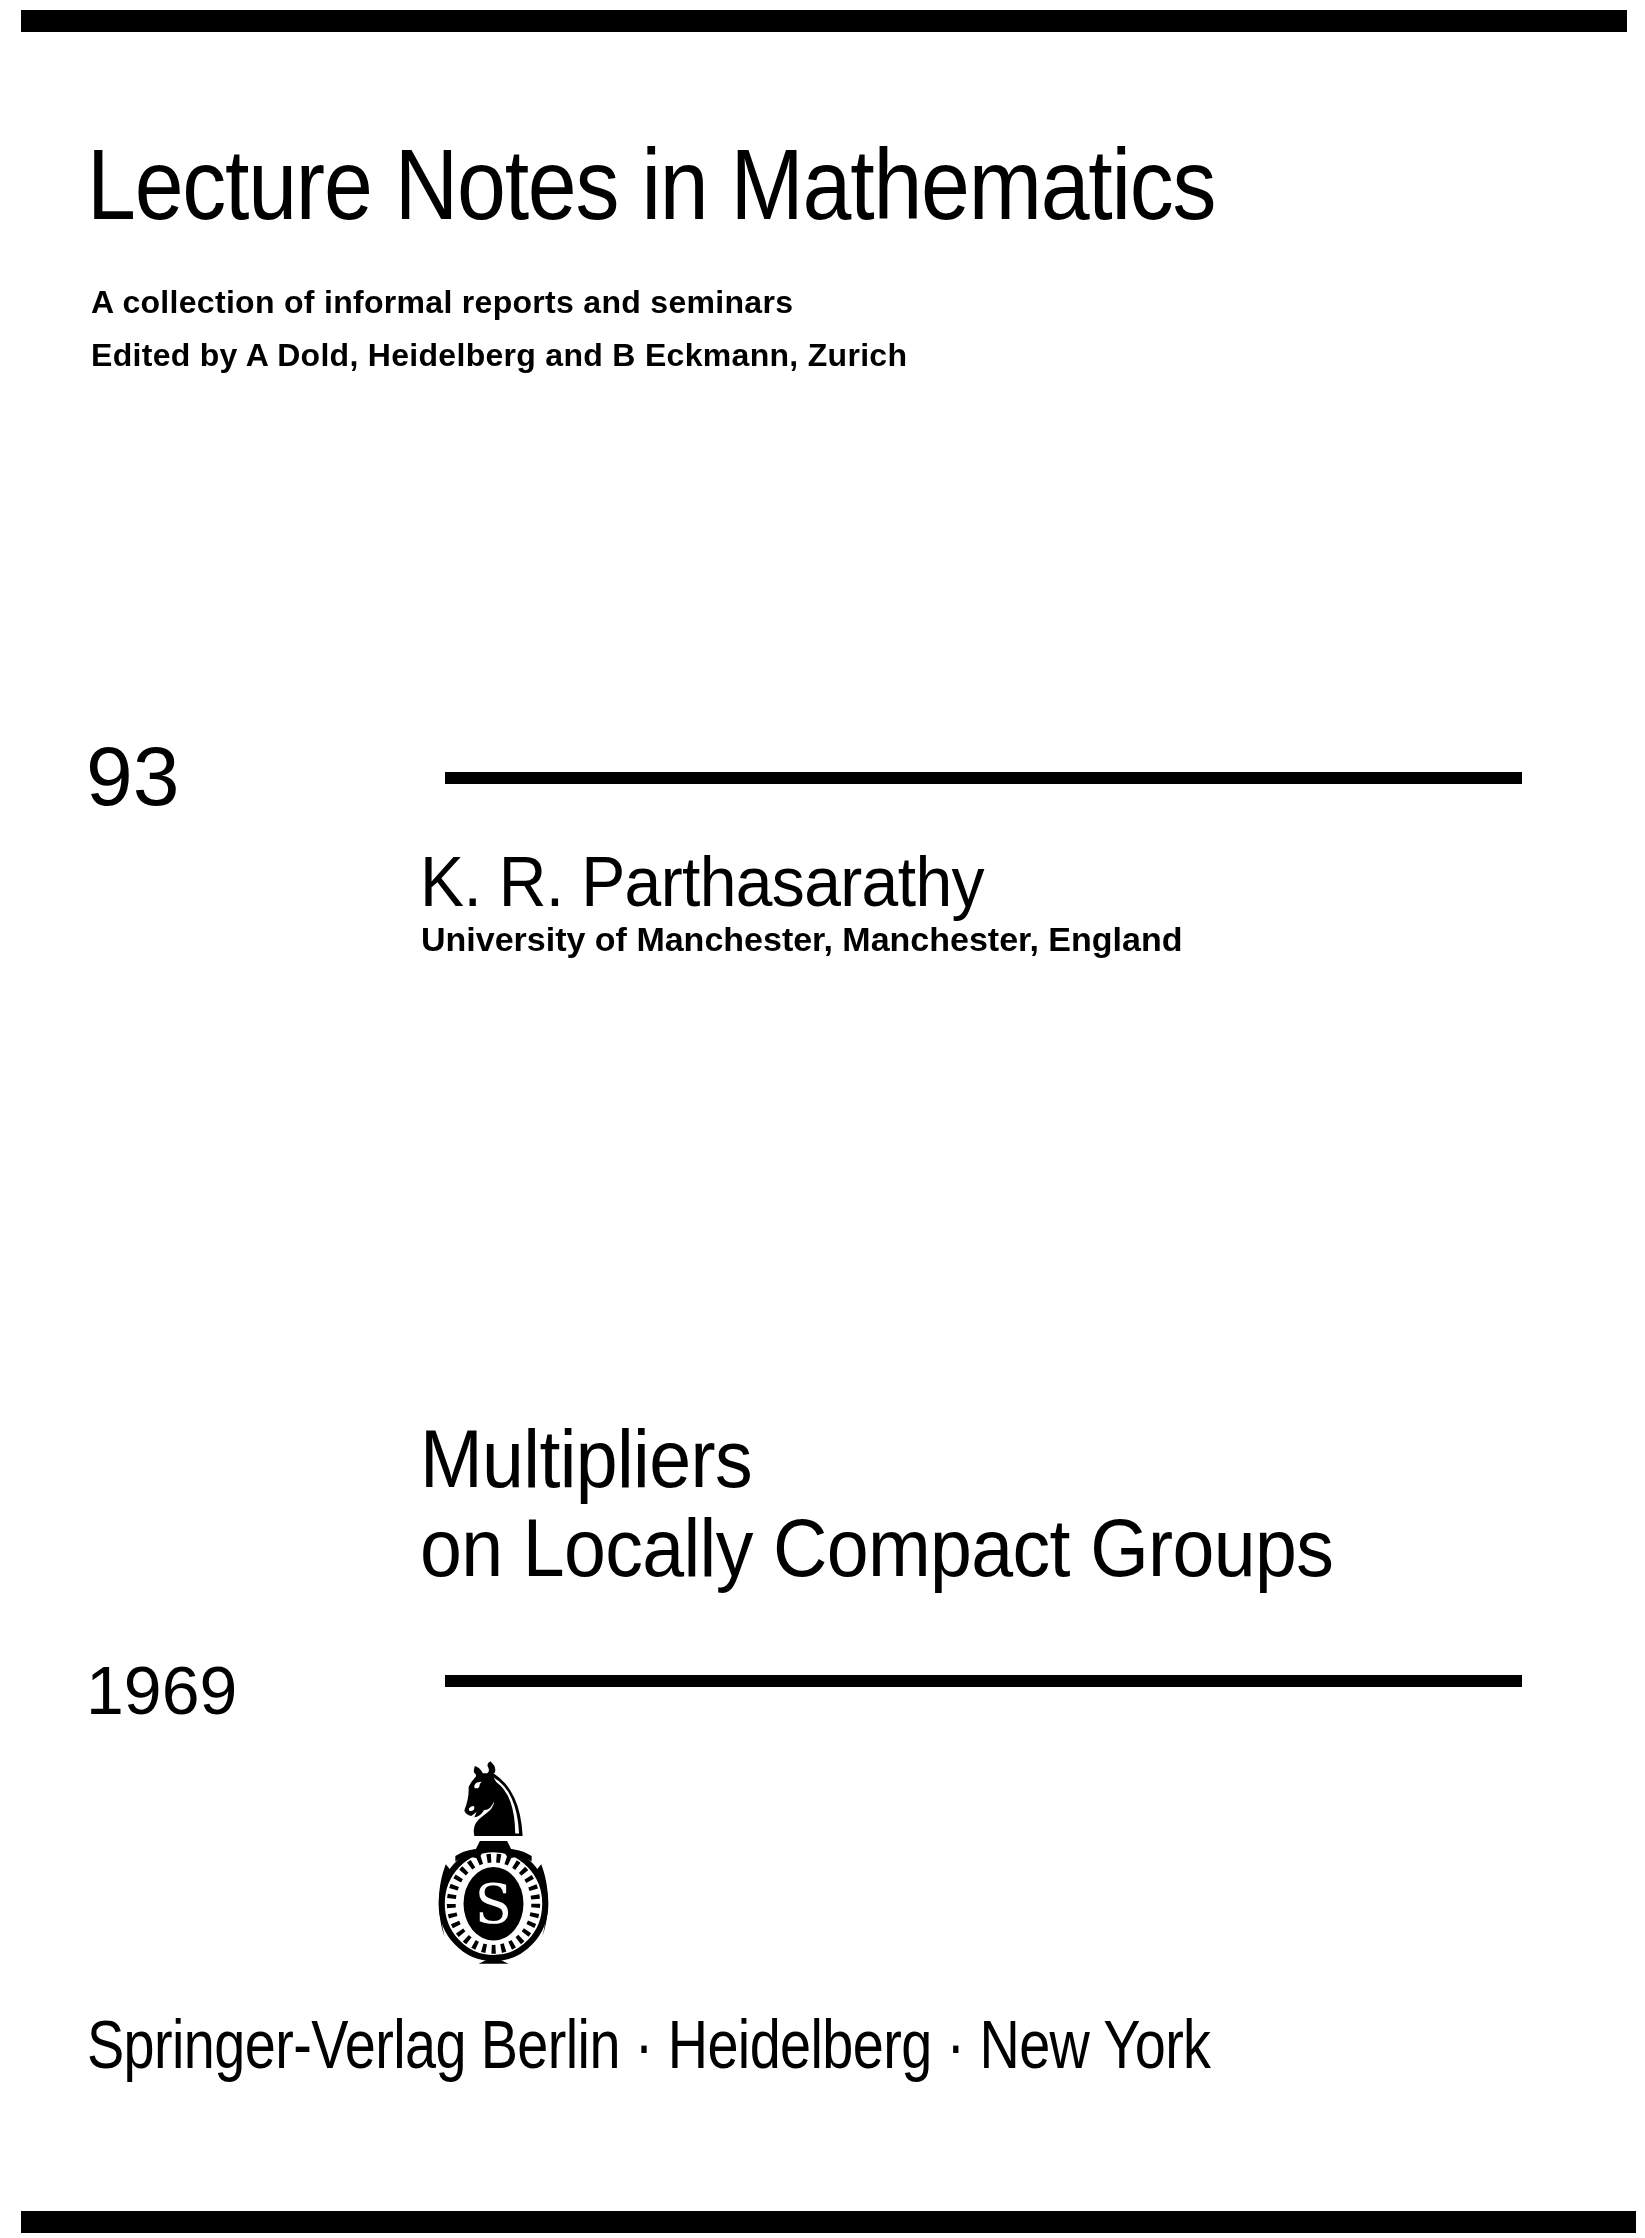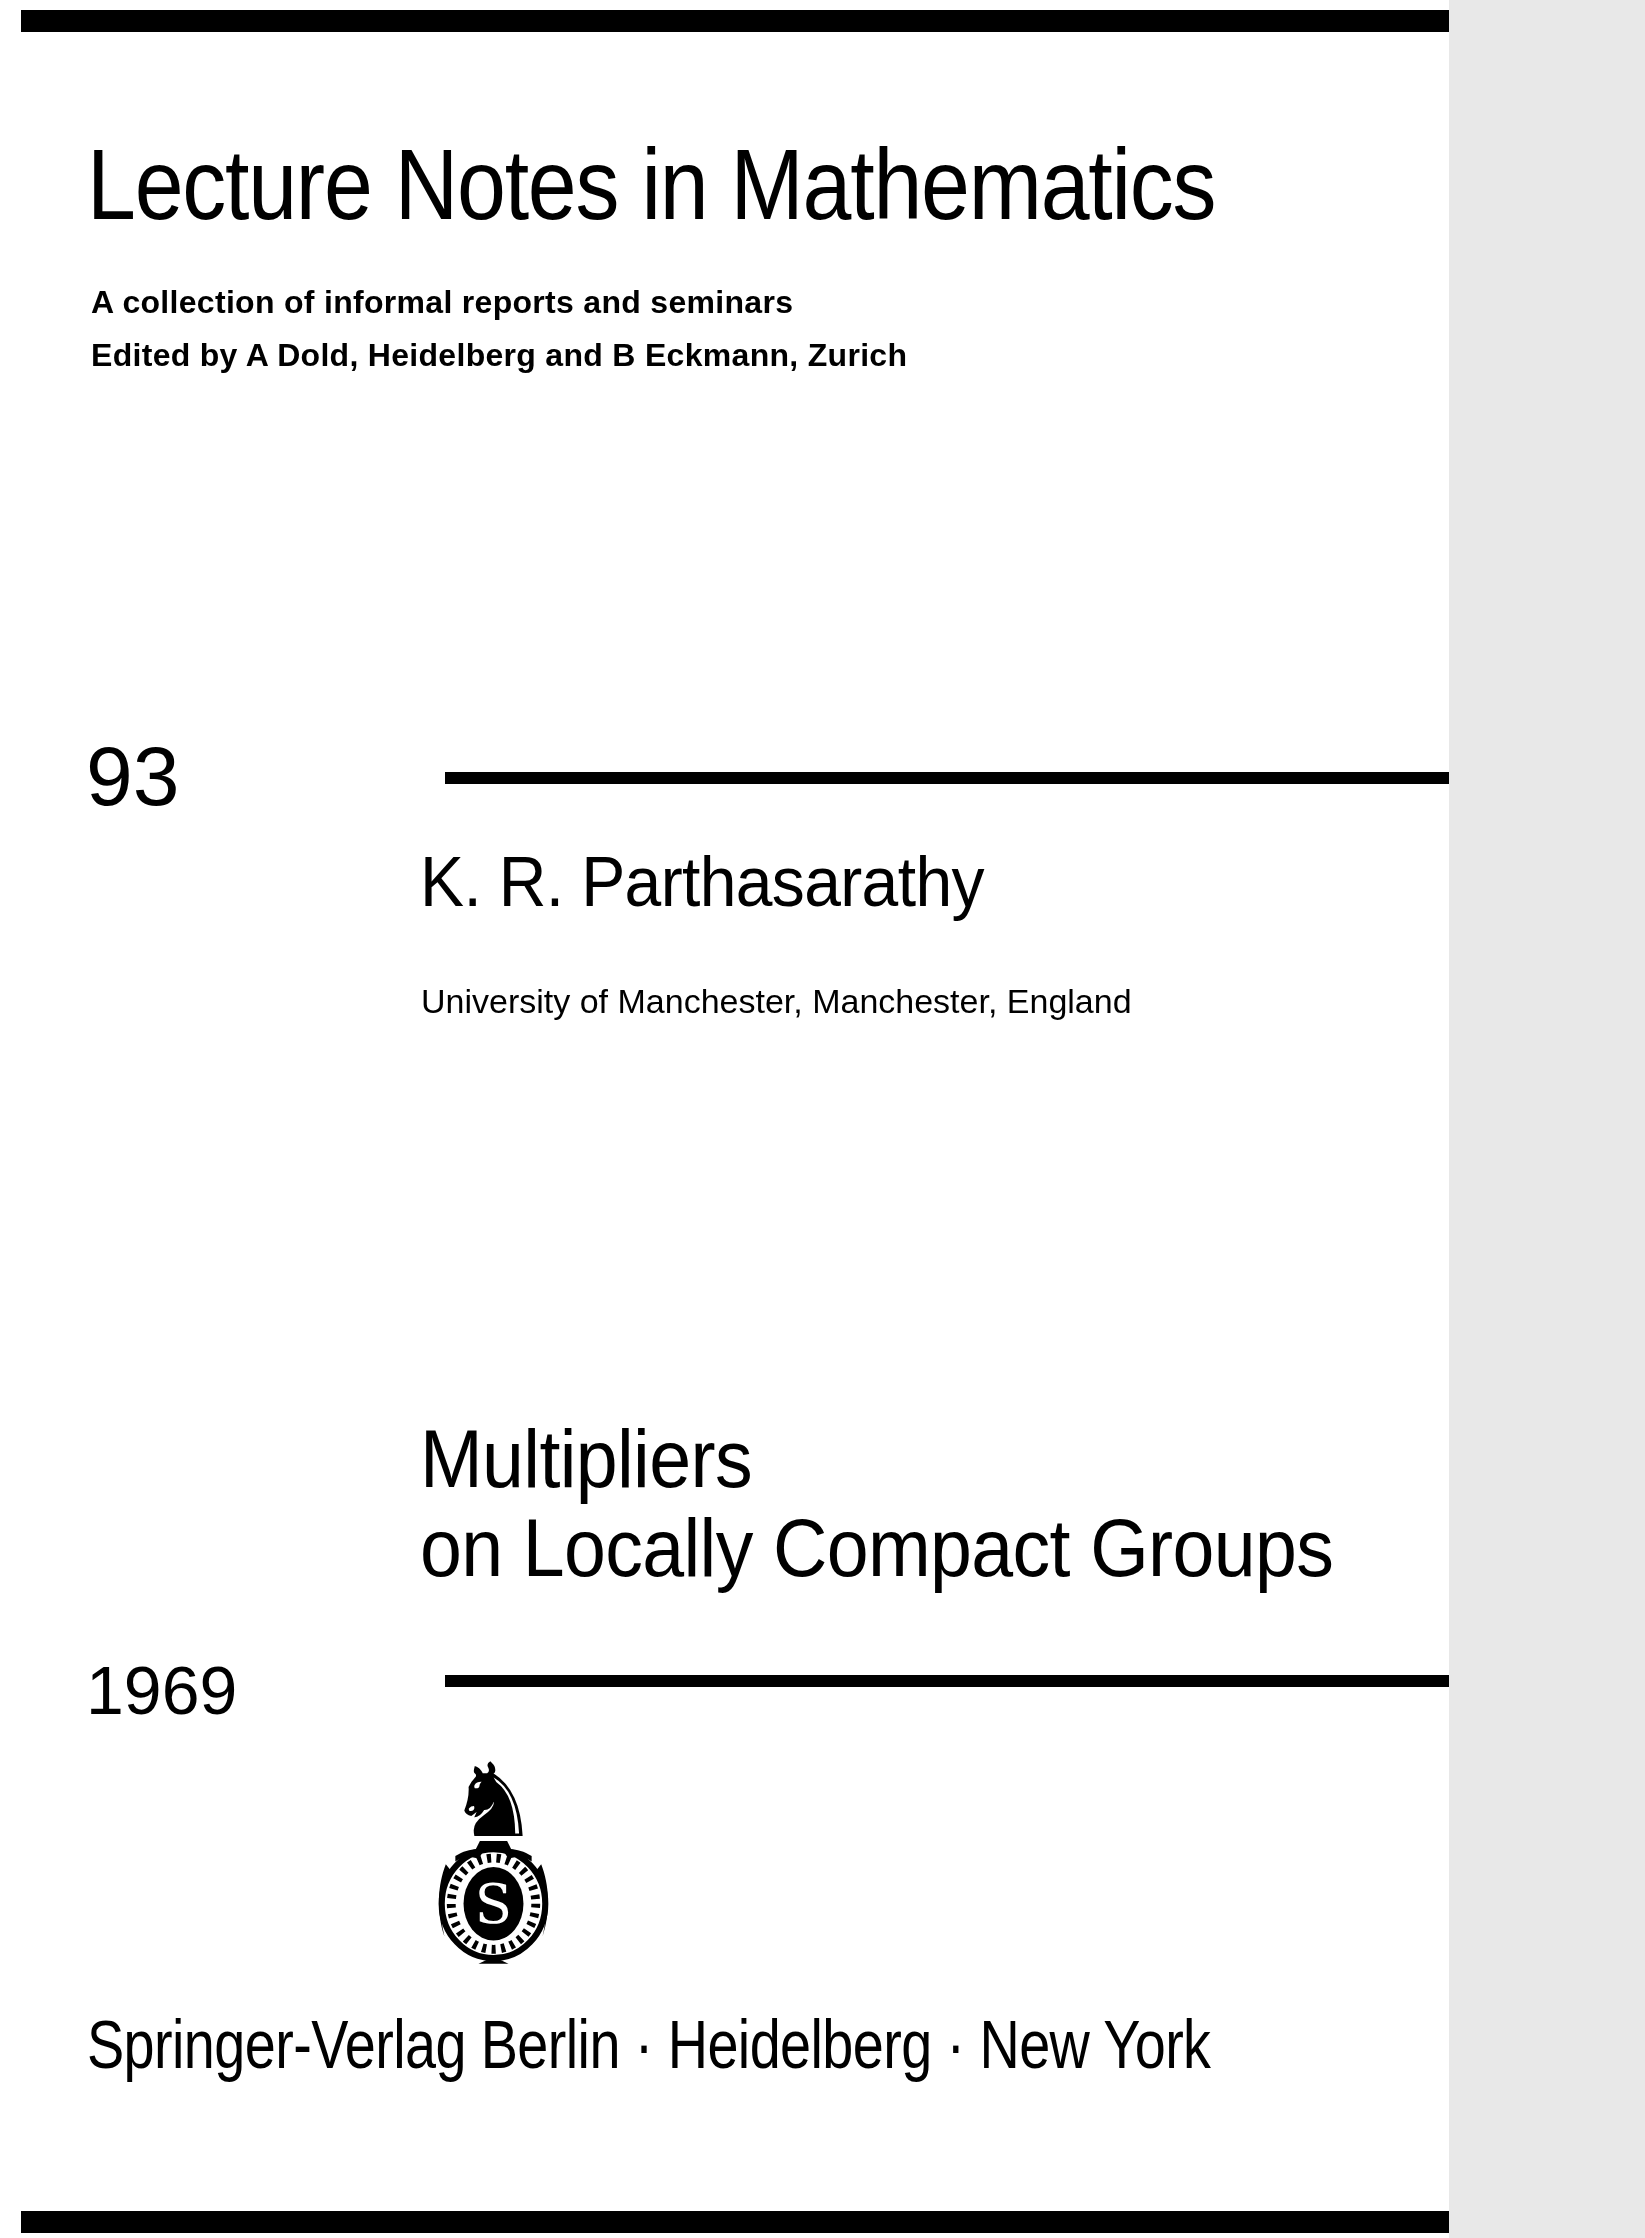--- a/index.html
+++ b/index.html
@@ -1,18 +1,18 @@
 <!DOCTYPE html>
 <html style="font-size:11px"><head>
 <meta charset="utf-8">
 <style>
   html,body{margin:0;padding:0;background:#e8e8e8;}
   .page{
     position:relative;
-    width:1449px;height:2239px;
+    width:1645px;height:2239px;
     background:#ffffff;
     overflow:hidden;
     font-family:"Liberation Sans", sans-serif;
     color:#000000;
   }
   .scan-bar{position:absolute;background:#000000;}
   .scan-bar.top{left:20.5px;top:9.6px;width:1606px;height:22px;}
   .scan-bar.bottom{left:20.5px;top:2211px;width:1615px;height:22px;}
 
   .series-title{
@@ -34,22 +34,22 @@
   .rule{position:absolute;background:#000000;}
   .rule.r1{left:445px;top:772px;width:1077px;height:11.6px;}
   .rule.r2{left:445px;top:1675px;width:1077px;height:12.3px;}
 
   .author-name{
     position:absolute;left:420px;top:846px;
     font-size:71px;line-height:71px;letter-spacing:-0.7px;
     white-space:nowrap;transform:scaleX(0.93);transform-origin:left top;
   }
   .author-affiliation{
-    position:absolute;left:421px;top:984px;
-    font-size:34px;line-height:34px;white-space:nowrap;
+    position:absolute;left:421px;top:922px;
+    font-size:34px;line-height:34px;white-space:nowrap;font-weight:bold;
   }
   .book-title{
     position:absolute;left:420px;top:1415px;
     font-size:81px;line-height:89px;letter-spacing:-0.7px;
     white-space:nowrap;transform:scaleX(0.93);transform-origin:left top;
   }
   .pub-year{
     position:absolute;left:86px;top:1648px;
     font-size:68px;line-height:84px;white-space:nowrap;
   }

